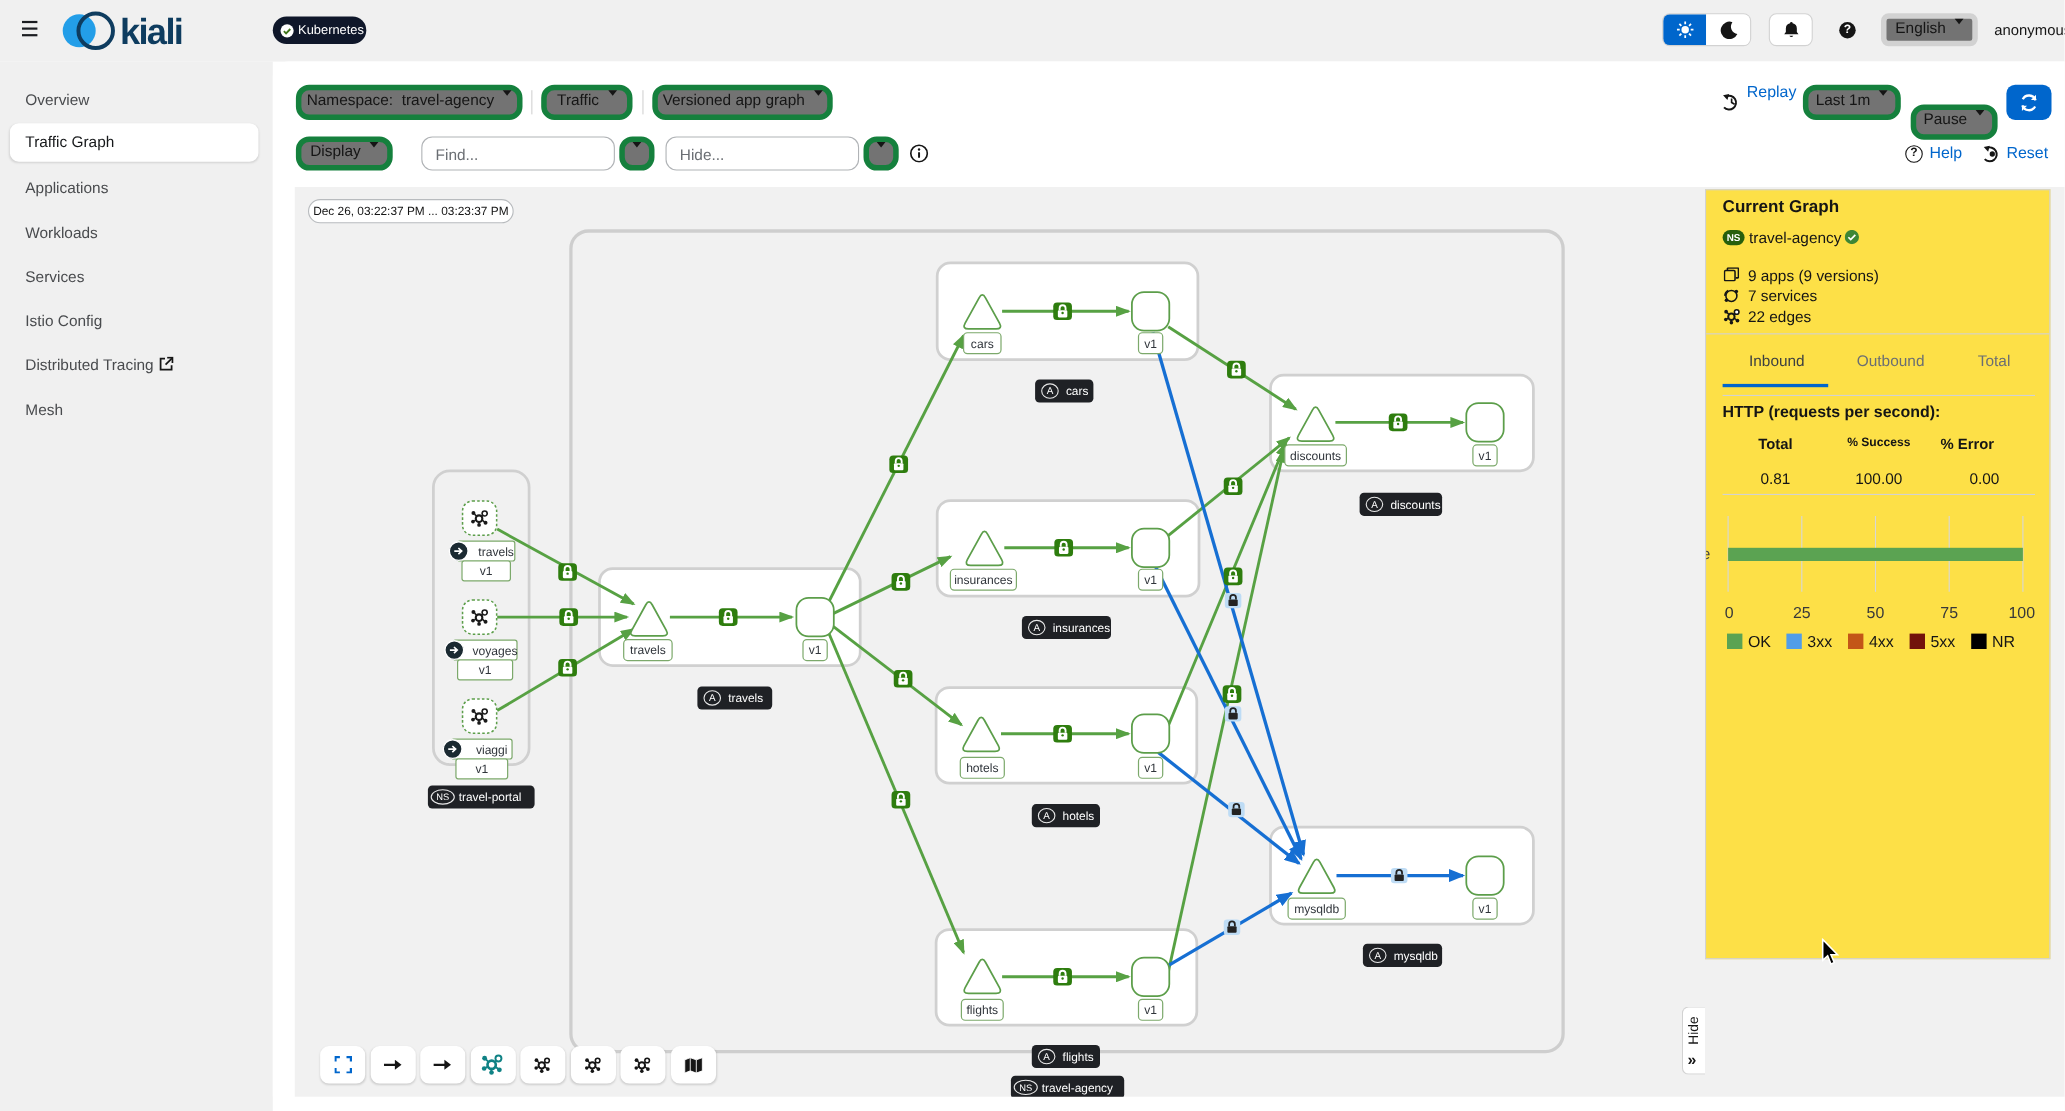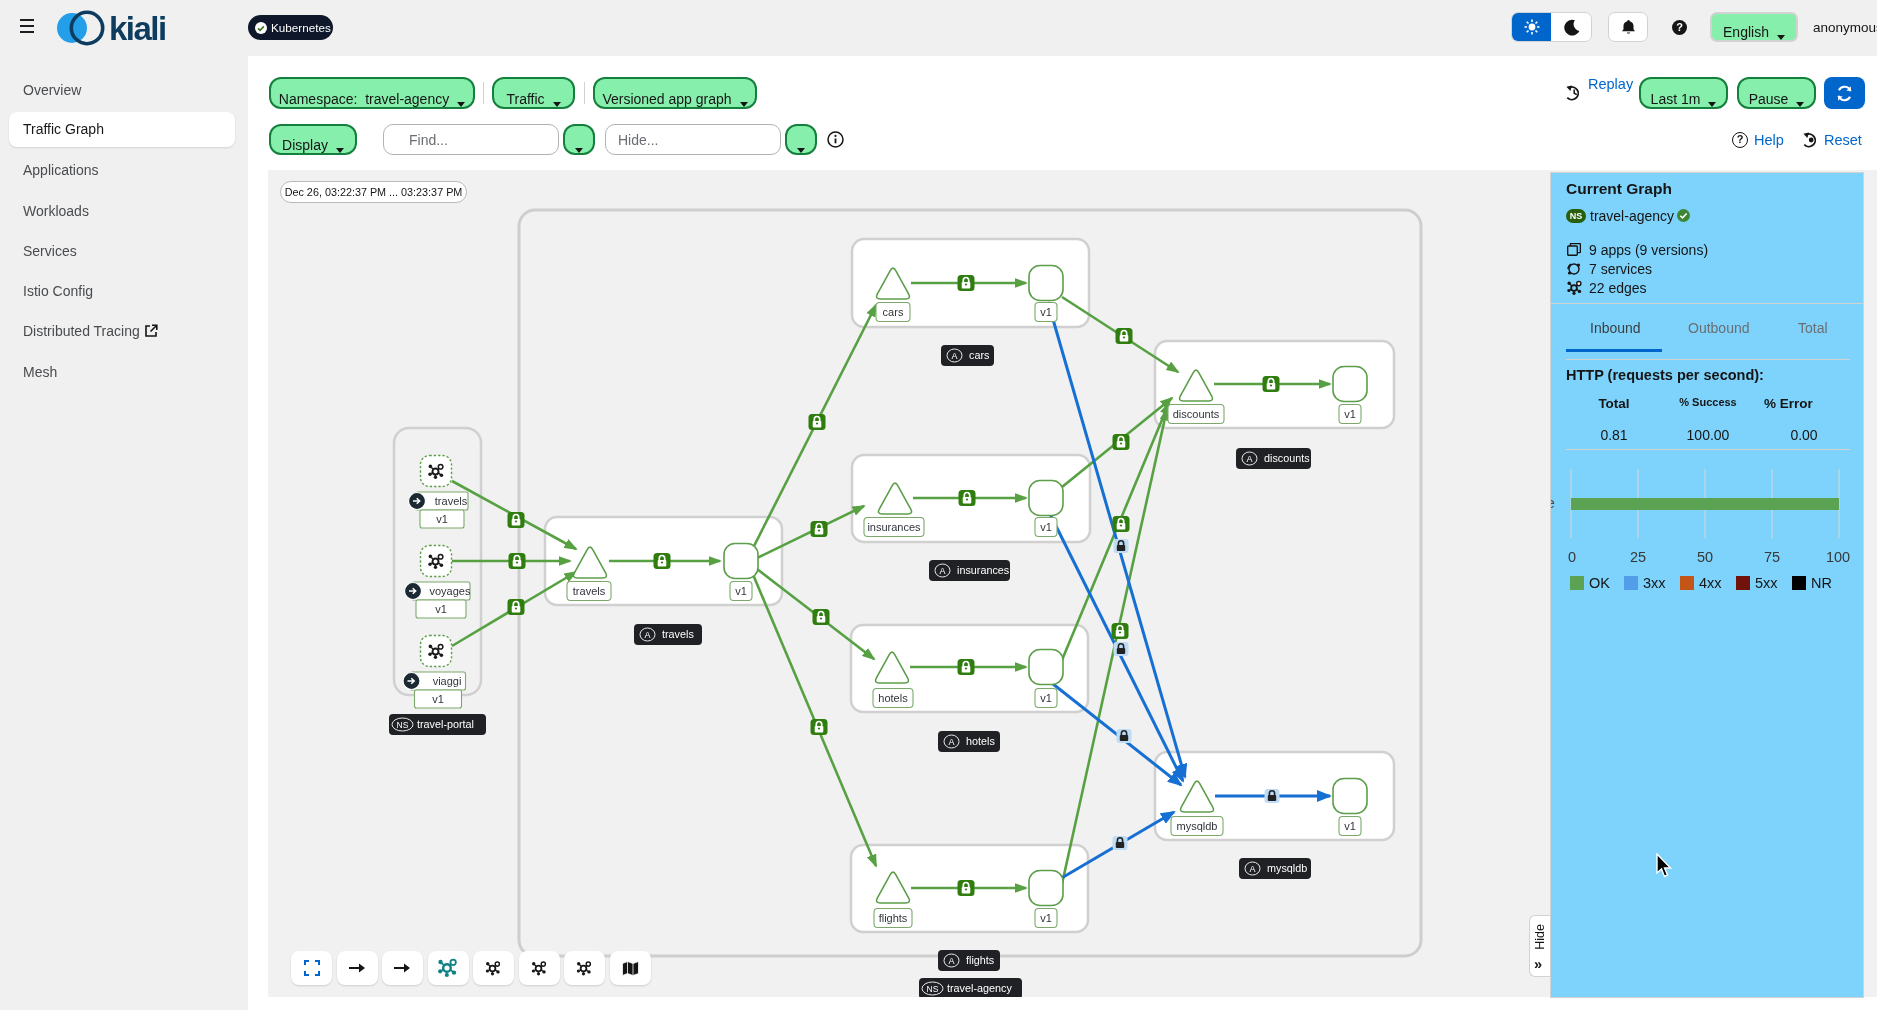--- a/index.html
+++ b/index.html
@@ -1,16 +1,16 @@
 <!DOCTYPE html>
 <html><head><meta charset="utf-8"><style>
 *{margin:0;padding:0;box-sizing:border-box;font-family:"Liberation Sans",sans-serif}
 html,body{width:1877px;height:1010px;overflow:hidden;background:#fff;position:relative}
 .abs{position:absolute}
-.btn{position:absolute;background:#86efac;border:2px solid #15803d;border-radius:12px;display:flex;align-items:flex-end;justify-content:center;font-size:14px;color:#151515;gap:8px}
+.btn{position:absolute;background:#737373;border:5px solid #15803d;border-radius:12px;display:flex;align-items:flex-start;justify-content:center;font-size:14px;color:#151515;gap:8px}
 .caret{width:0;height:0;border-left:4.5px solid transparent;border-right:4.5px solid transparent;border-top:5px solid #151515}
 .bluelink{color:#0066cc;font-size:14.5px}
 </style></head>
 <body>
 
 <div class="abs" style="left:0;top:0;width:1877px;height:56px;background:#f0f0f0">
   <div class="abs" style="left:20px;top:19px;width:13.5px;height:2.2px;background:#1b1d21"></div>
   <div class="abs" style="left:20px;top:25px;width:13.5px;height:2.2px;background:#1b1d21"></div>
   <div class="abs" style="left:20px;top:31px;width:13.5px;height:2.2px;background:#1b1d21"></div>
   <svg class="abs" style="left:56px;top:9px" width="115" height="38" viewBox="0 0 115 38">
@@ -99,41 +99,41 @@
 <svg class="abs" style="left:1565px;top:85px" width="17" height="16" viewBox="0 0 17 16">
     <path d="M 4.2,2.6 a 6.3,6.3 0 1 1 -1.9,10" fill="none" stroke="#151515" stroke-width="1.8"></path>
     <path d="M 6.9,0.4 L 1.4,1.7 L 5.4,5.9 z" fill="#151515"></path>
     <path d="M 9.2,4.6 v 3.6 l 2.7,1.5" fill="none" stroke="#151515" stroke-width="1.5"></path>
   </svg>
 <div class="abs bluelink" style="left:1588px;top:76px">Replay</div>
 <div class="btn" style="left:1639px;top:77px;width:89px;height:32px">
     <span>Last 1m</span>
     <span class="caret"></span>
   </div>
-<div class="btn" style="left:1737px;top:77px;width:79px;height:32px">
+<div class="btn" style="left:1737px;top:95px;width:79px;height:32px">
     <span>Pause</span>
     <span class="caret"></span>
   </div>
 <div class="abs" style="left:1824px;top:77px;width:41px;height:32px;background:#0066cc;border-radius:8px;display:flex;align-items:center;justify-content:center">
   <svg width="17" height="17" viewBox="0 0 17 17">
       <g fill="none" stroke="#fff" stroke-width="2.1">
         <path d="M 14.5,6.2 a 6.3,6.3 0 0 0 -11.6,-1"></path>
         <path d="M 2.5,10.8 a 6.3,6.3 0 0 0 11.6,1"></path>
       </g>
       <path d="M 14.9,1.2 v 4.6 h -4.6 z" fill="#fff"></path>
       <path d="M 2.1,15.8 v -4.6 h 4.6 z" fill="#fff"></path>
     </svg>
 </div>
 
 <div class="btn" style="left:269px;top:124px;width:88px;height:31px">
     <span>Display</span>
     <span class="caret"></span>
   </div>
 <div class="abs" style="left:383px;top:124px;width:176px;height:31px;background:#fff;border:1px solid #b0b3b6;border-radius:10px;display:flex;align-items:center">
-    <span style="margin-left:25px;font-size:14px;color:#6a6e73">Find...</span>
+    <span style="margin-left:12px;font-size:14px;color:#6a6e73">Find...</span>
   </div>
 <div class="btn" style="left:563px;top:124px;width:32px;height:31px">
     <span class="caret"></span>
   </div>
 <div class="abs" style="left:605px;top:124px;width:176px;height:31px;background:#fff;border:1px solid #b0b3b6;border-radius:10px;display:flex;align-items:center">
     <span style="margin-left:12px;font-size:14px;color:#6a6e73">Hide...</span>
   </div>
 <div class="btn" style="left:785px;top:124px;width:32px;height:31px">
     <span class="caret"></span>
   </div>
@@ -411,21 +411,21 @@
         <use href="#meshsm"></use>
       </svg>
     </div>
   <div style="width:41px;height:34px;background:#fff;border-radius:8px;box-shadow:0 1px 2px rgba(0,0,0,.15);display:flex;align-items:center;justify-content:center">
     <svg width="17" height="15" viewBox="0 0 17 15">
         <path d="M0.5,2.5 L5.5,0.5 L11,2.5 L16.5,0.5 V12.5 L11,14.5 L5.5,12.5 L0.5,14.5 Z M5.5,0.5 V12.5 M11,2.5 V14.5" fill="#151515" stroke="#fff" stroke-width="0.8"></path>
       </svg>
     </div>
 </div>
 
-<div class="abs" style="left:1550px;top:172px;width:314px;height:826px;background:#7dd3fc;border:1px solid #d2d2d2">
+<div class="abs" style="left:1550px;top:172px;width:314px;height:700px;background:#fde047;border:1px solid #d2d2d2">
   <div class="abs" style="left:15px;top:7px;font-size:15.5px;font-weight:bold;color:#151515">Current Graph</div>
   <div class="abs" style="left:15px;top:36px;width:20px;height:14px;background:#275f0c;border-radius:7px;color:#fff;font-size:9px;font-weight:bold;text-align:center;line-height:14px">NS</div>
   <div class="abs" style="left:39px;top:35px;font-size:14px;color:#151515">travel-agency</div>
   <svg class="abs" style="left:126px;top:36px" width="13" height="13" viewBox="0 0 14 14">
       <circle cx="7" cy="7" r="7" fill="#3e8635"></circle>
       <path d="M3.6,7.2 l2.3,2.3 l4.5,-4.6" stroke="#fff" stroke-width="1.7" fill="none"></path>
     </svg>
   <svg class="abs" style="left:16px;top:70px" width="14" height="13" viewBox="0 0 14 13">
       <rect x="0.7" y="3" width="9.6" height="9.2" rx="1" fill="none" stroke="#151515" stroke-width="1.4"></rect>
       <path d="M3.4,3 V1 a0.6,0.6 0 0 1 0.6,-0.4 H13 a0.6,0.6 0 0 1 0.4,0.6 V9 a0.6,0.6 0 0 1 -0.6,0.6 H11" fill="none" stroke="#151515" stroke-width="1.4"></path>

